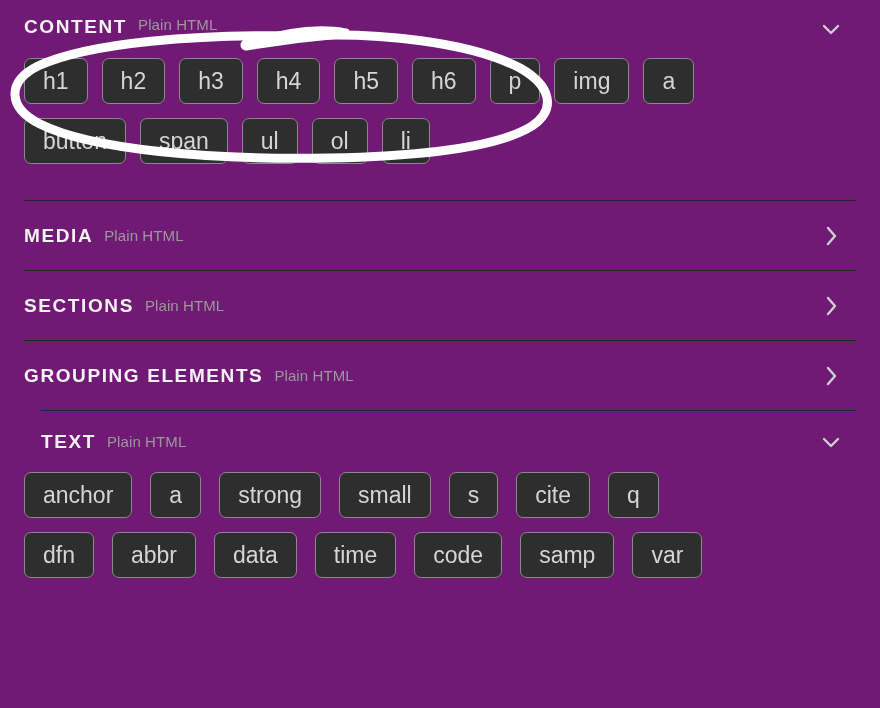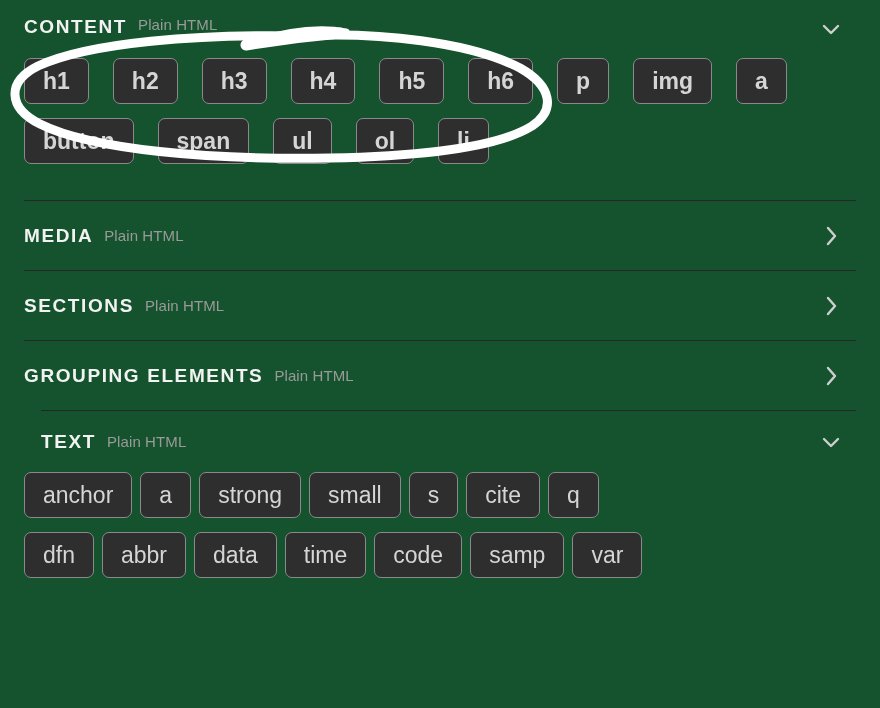--- a/index.html
+++ b/index.html
@@ -14,21 +14,21 @@
     font-family: "Liberation Sans", sans-serif;
     color: #d8d8d8;
     -webkit-font-smoothing: antialiased;
     position: relative;
   }
 
   #panel {
     position: relative;
     width: 880px;
     height: 708px;
-    background: #14532d;
+    background: #701a75;
     box-sizing: border-box;
   }
 
   
   .section {
     position: relative;
     padding: 0 24px;
     box-sizing: border-box;
   }
   .section + .section .section-header {
@@ -101,25 +101,25 @@
     align-items: center;
     justify-content: center;
     white-space: nowrap;
     box-sizing: border-box;
     cursor: pointer;
     user-select: none;
   }
 
   
   .section.content .chip-rows { padding-bottom: 22px; }
-  .section.content .chip-row  { gap: 24px; margin-bottom: 14px; font-weight: bold; }
+  .section.content .chip-row  { gap: 14px; margin-bottom: 14px; }
 
   
   .section.text .chip-rows { padding-bottom: 8px; }
-  .section.text .chip-row  { gap: 8px; margin-bottom: 14px; }
+  .section.text .chip-row  { gap: 18px; margin-bottom: 14px; }
 
   
   #annotation {
     position: absolute;
     left: 0;
     top: 0;
     width: 880px;
     height: 708px;
     pointer-events: none;
     z-index: 50;

